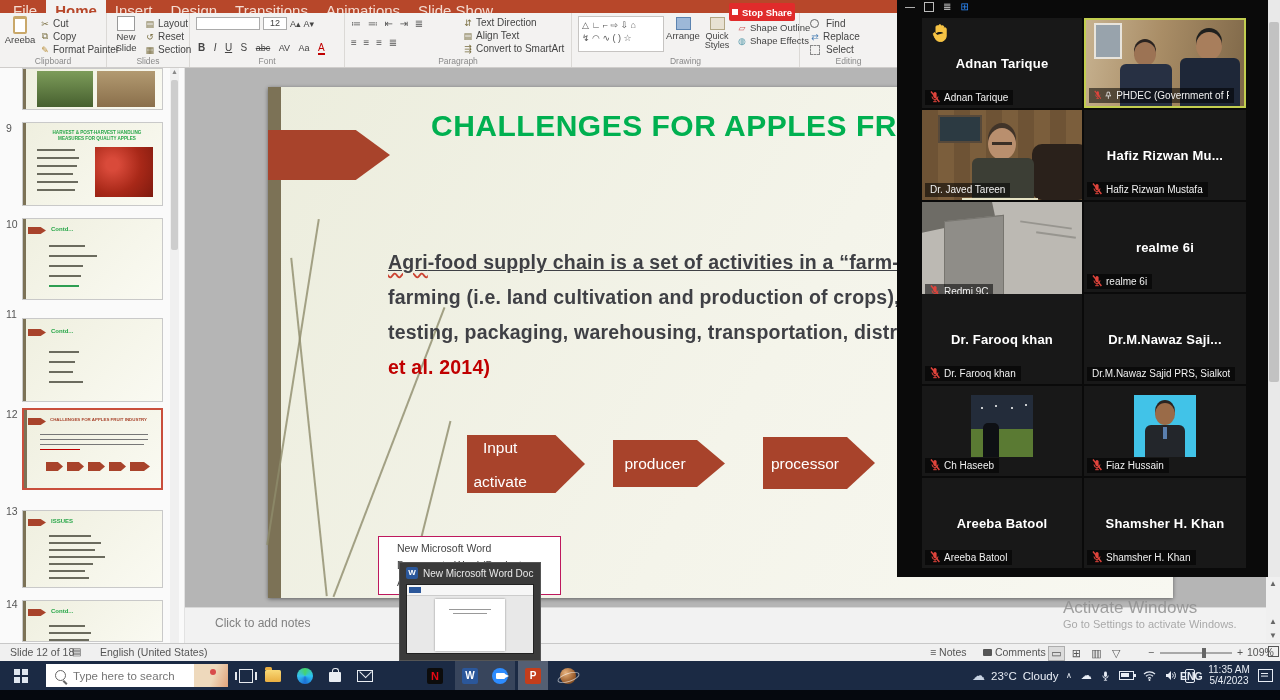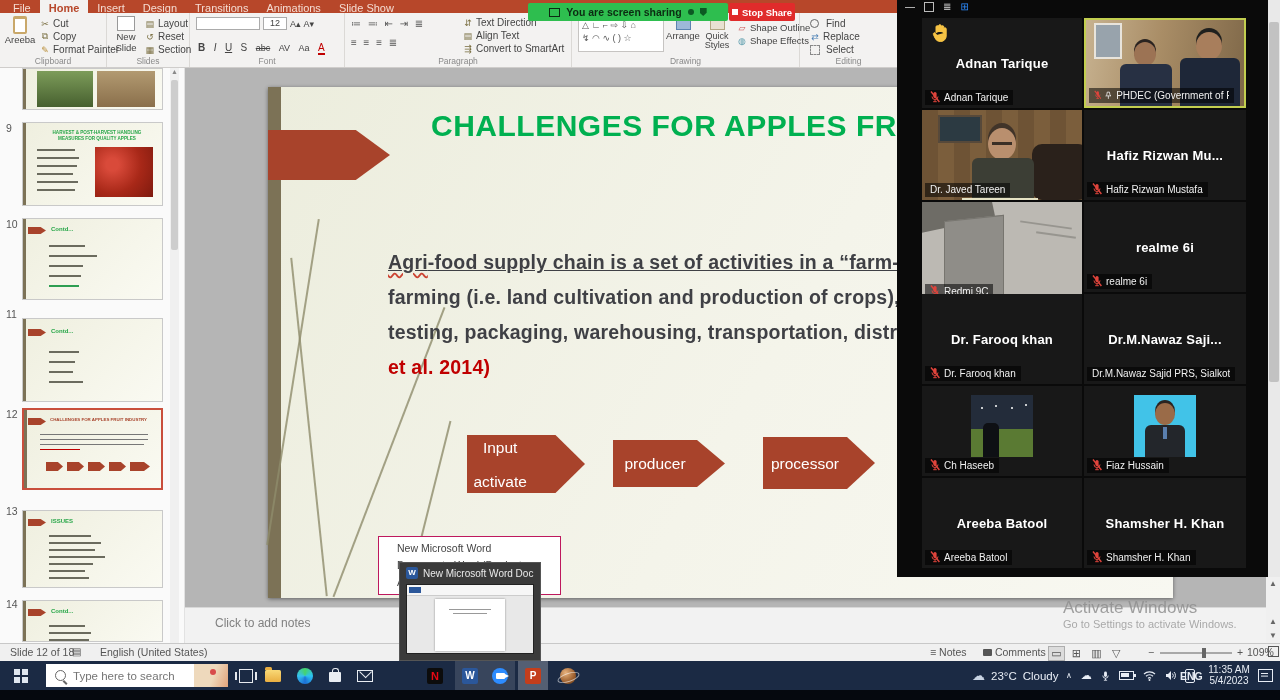--- a/index.html
+++ b/index.html
@@ -1,21 +1,21 @@
 <!DOCTYPE html>
 <html><head>
 <meta charset="utf-8">
 <style>
   html,body{margin:0;padding:0;background:#000;}
   #screen{position:relative;width:1280px;height:700px;overflow:hidden;
           font-family:"Liberation Sans",sans-serif;background:#B5B5B5;}
   .abs{position:absolute;}
   
   .tabstrip{left:0;top:0;width:897px;height:13px;background:#B7472A;display:flex;align-items:stretch;padding-left:4px;box-sizing:border-box;}
-  .ptab{font-size:11px;color:#F5DCD2;padding:2px 9px 0;white-space:nowrap;}
+  .ptab{font-size:15px;color:#F5DCD2;padding:2px 9px 0;white-space:nowrap;}
   .ptab.active{background:#F3F2F1;color:#B7472A;font-weight:bold;}
   .ribbon{left:0;top:13px;width:897px;height:55px;background:#F3F2F1;border-bottom:1px solid #CFCDCB;box-sizing:border-box;}
   .rgroup{position:absolute;top:0;height:54px;border-right:1px solid #DBD9D6;box-sizing:border-box;}
   .glabel{position:absolute;bottom:1px;width:100%;text-align:center;font-size:8.5px;color:#8A8A8A;}
   .rbtn{font-size:10px;color:#444;white-space:nowrap;}
   .bigbtn{position:absolute;width:36px;text-align:center;font-size:9.5px;color:#444;}
   .mini{display:flex;align-items:center;gap:3px;height:13px;}
   .micon{display:inline-block;width:10px;text-align:center;font-size:9px;color:#7A6F42;}
   .fbox{display:inline-block;background:#fff;border:1px solid #ABABAB;height:13px;box-sizing:border-box;}
   .fontbtns span{display:inline-block;margin-right:4px;font-size:10px;color:#444;}
@@ -266,26 +266,20 @@
           </div>
         <div class="mini rbtn">
             <span style="display:inline-block;width:8px;height:8px;border:1px dashed #888;margin-right:3px;"></span>
             <span>Select</span>
           </div>
       </div>
       <div class="glabel">Editing</div>
     </div>
   </div>
 
-  <div class="abs banner">
-    <span style="width:9px;height:7px;border:1.3px solid #0C2B12;"></span>
-    <span class="txt">You are screen sharing</span>
-    <span style="width:6px;height:6px;border-radius:50%;background:#0C5A23;"></span>
-    <span style="width:7px;height:8px;background:#0C5A23;clip-path:polygon(0 0,100% 0,100% 60%,50% 100%,0 60%);"></span>
-  </div>
   <div class="abs stopshare">
     <span class="sq"></span>
     <span class="txt">Stop Share</span>
   </div>
 
   <div class="abs thumbpanel">
 
     <div class="thumb" style="top:0;height:42px;">
       <div style="position:absolute;left:14px;top:2px;width:56px;height:36px;background:linear-gradient(#7D9C5A,#47602F);"></div>
       <div style="position:absolute;left:74px;top:2px;width:58px;height:36px;background:linear-gradient(#B29A71,#8A6F4B);"></div>

